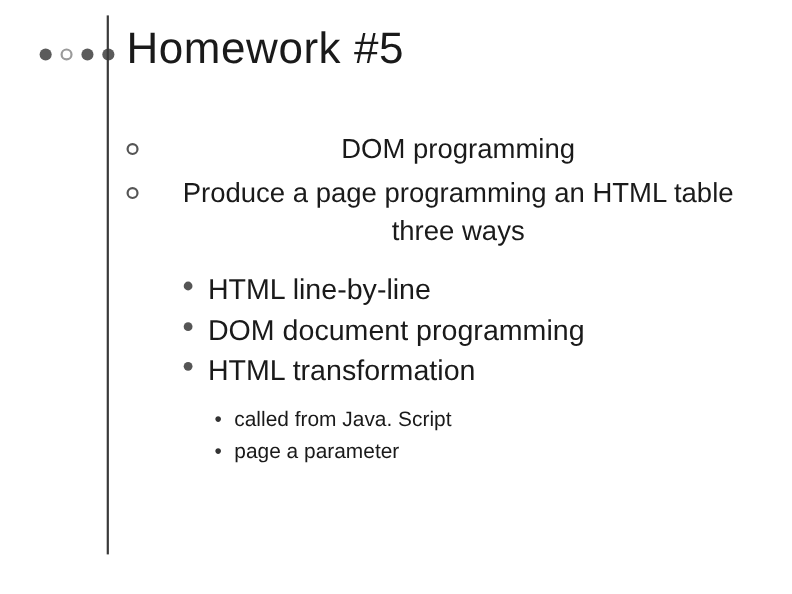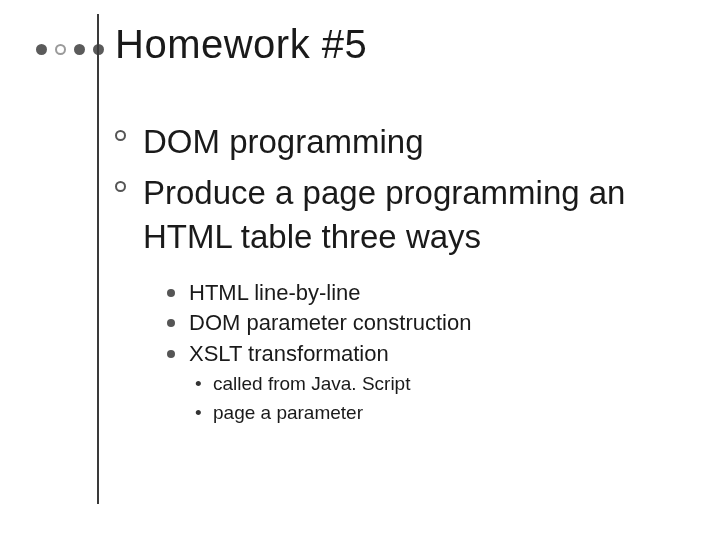--- a/index.html
+++ b/index.html
@@ -48,58 +48,60 @@
     font-weight: 400;
     letter-spacing: 0.5px;
   }
   .body {
     position: absolute;
     left: 115px;
     top: 120px;
     right: 30px;
   }
   .l1 {
-    font-size: 33px;
+    font-size: 25px;
     line-height: 1.35;
     margin-bottom: 6px;
     padding-left: 28px;
     position: relative;
+    text-align: center;
   }
   .l1::before {
     content: "";
     position: absolute;
     left: 0;
     top: 10px;
     width: 11px;
     height: 11px;
     border: 2px solid #555;
     border-radius: 50%;
     box-sizing: border-box;
   }
   .l2-group {
     margin-top: 18px;
     margin-left: 52px;
   }
   .l2 {
-    font-size: 22px;
+    font-size: 26px;
     line-height: 1.4;
     padding-left: 22px;
     position: relative;
   }
   .l2::before {
     content: "";
     position: absolute;
     left: 0;
     top: 11px;
     width: 8px;
     height: 8px;
     background: #555;
     border-radius: 50%;
   }
   .l3-group {
+    margin-top: 14px;
     margin-left: 80px;
   }
   .l3 {
     font-size: 19px;
     line-height: 1.5;
     padding-left: 18px;
     position: relative;
   }
   .l3::before {
     content: "•";
@@ -124,22 +126,22 @@
   <div class="vline"></div>
 
   <div class="title">Homework #5</div>
 
   <div class="body">
     <div class="l1">DOM programming</div>
     <div class="l1">Produce a page programming an HTML table three ways</div>
 
     <div class="l2-group">
       <div class="l2">HTML line-by-line</div>
-      <div class="l2">DOM parameter construction</div>
-      <div class="l2">XSLT transformation</div>
+      <div class="l2">DOM document programming</div>
+      <div class="l2">HTML transformation</div>
     </div>
 
     <div class="l3-group">
       <div class="l3">called from Java. Script</div>
       <div class="l3">page a parameter</div>
     </div>
   </div>
 
 </div>
 

